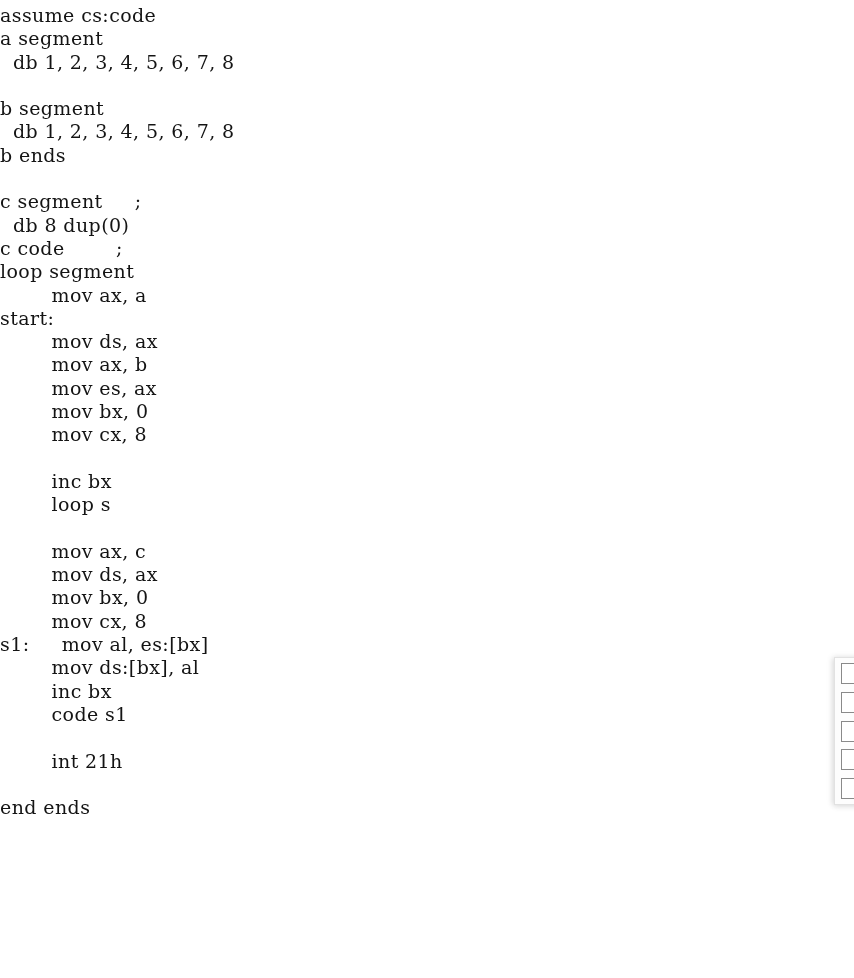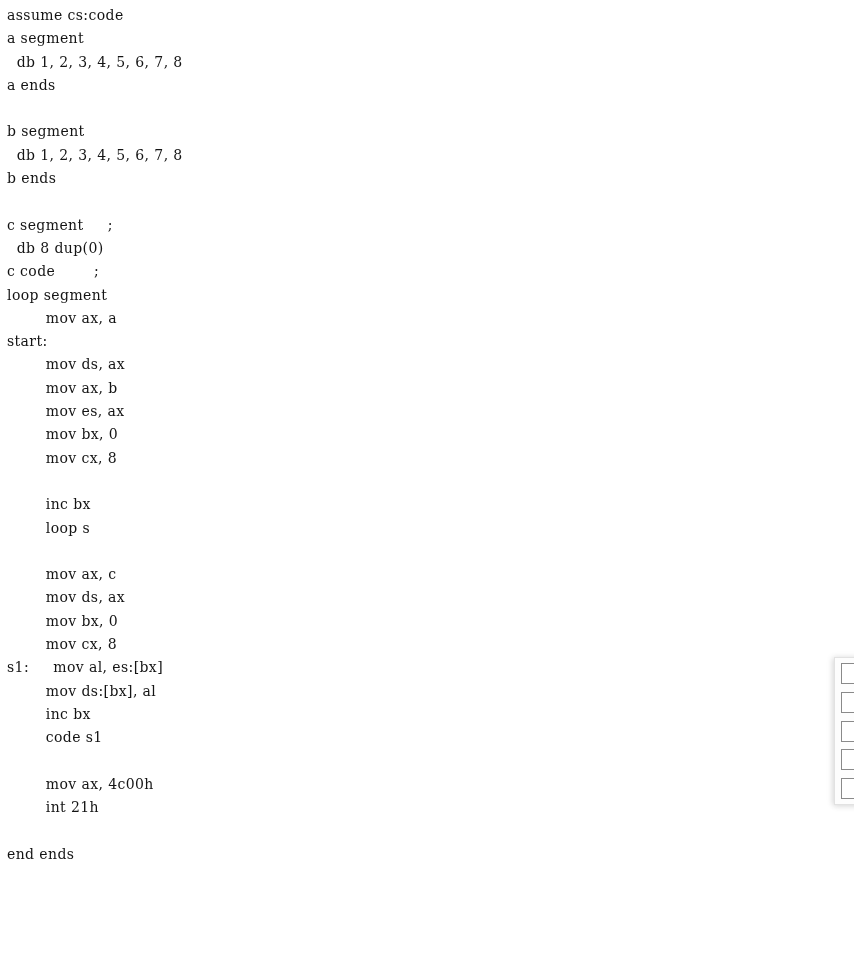--- a/index.html
+++ b/index.html
@@ -24,24 +24,24 @@
     width: 800px;
     padding: 4px 0 0 0;
     box-sizing: border-box;
   }
 
   .code-line {
     height: 23.3px;
     line-height: 23.3px;
     white-space: pre;
     font-family: "DejaVu Serif", "Liberation Serif", serif;
-    font-size: 14px;
+    font-size: 19px;
     color: #141414;
     letter-spacing: 0.4px;
-    padding-left: 7px;
+    padding-left: 0px;
   }
 
   .code-line.blank {
     color: transparent;
   }
 
   
   #floating-panel {
     position: absolute;
     left: 834px;
@@ -68,21 +68,20 @@
     flex: 0 0 auto;
   }
 </style>
 </head>
 <body>
 
 <div id="code-listing">
     <div class="code-line">assume cs:code</div>
     <div class="code-line">a segment</div>
     <div class="code-line">  db 1, 2, 3, 4, 5, 6, 7, 8</div>
-    <div class="code-line">a ends</div>
     <div class="code-line blank">&nbsp;</div>
     <div class="code-line">b segment</div>
     <div class="code-line">  db 1, 2, 3, 4, 5, 6, 7, 8</div>
     <div class="code-line">b ends</div>
     <div class="code-line blank">&nbsp;</div>
     <div class="code-line">c segment     ;</div>
     <div class="code-line">  db 8 dup(0)</div>
     <div class="code-line">c code        ;</div>
     <div class="code-line">loop segment</div>
     <div class="code-line">        mov ax, a</div>
@@ -98,21 +97,20 @@
     <div class="code-line blank">&nbsp;</div>
     <div class="code-line">        mov ax, c</div>
     <div class="code-line">        mov ds, ax</div>
     <div class="code-line">        mov bx, 0</div>
     <div class="code-line">        mov cx, 8</div>
     <div class="code-line">s1:     mov al, es:[bx]</div>
     <div class="code-line">        mov ds:[bx], al</div>
     <div class="code-line">        inc bx</div>
     <div class="code-line">        code s1</div>
     <div class="code-line blank">&nbsp;</div>
-    <div class="code-line">        mov ax, 4c00h</div>
     <div class="code-line">        int 21h</div>
     <div class="code-line blank">&nbsp;</div>
     <div class="code-line">end ends</div>
   </div>
 
 <div id="floating-panel">
   <div class="panel-box"></div>
   <div class="panel-box"></div>
   <div class="panel-box"></div>
   <div class="panel-box"></div>

